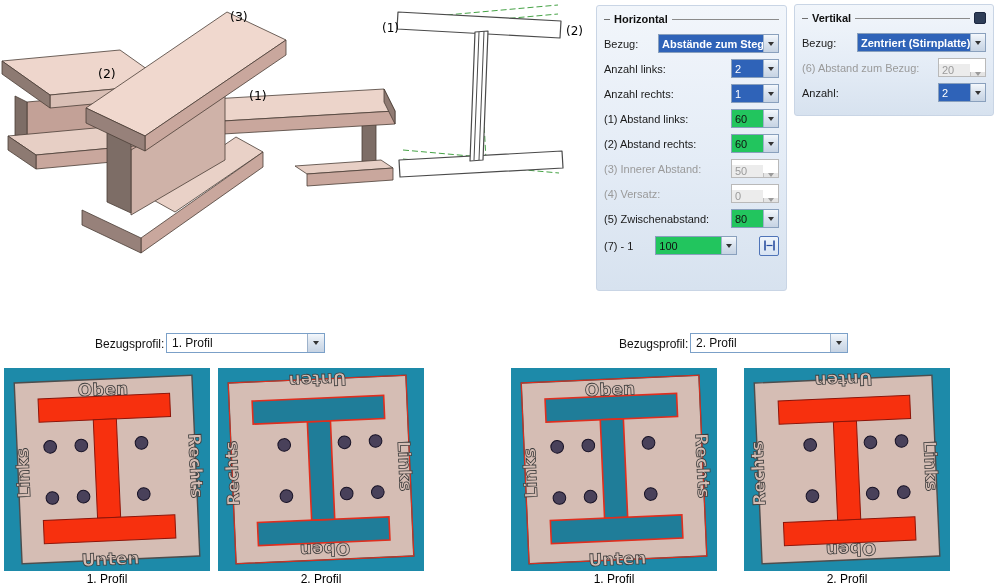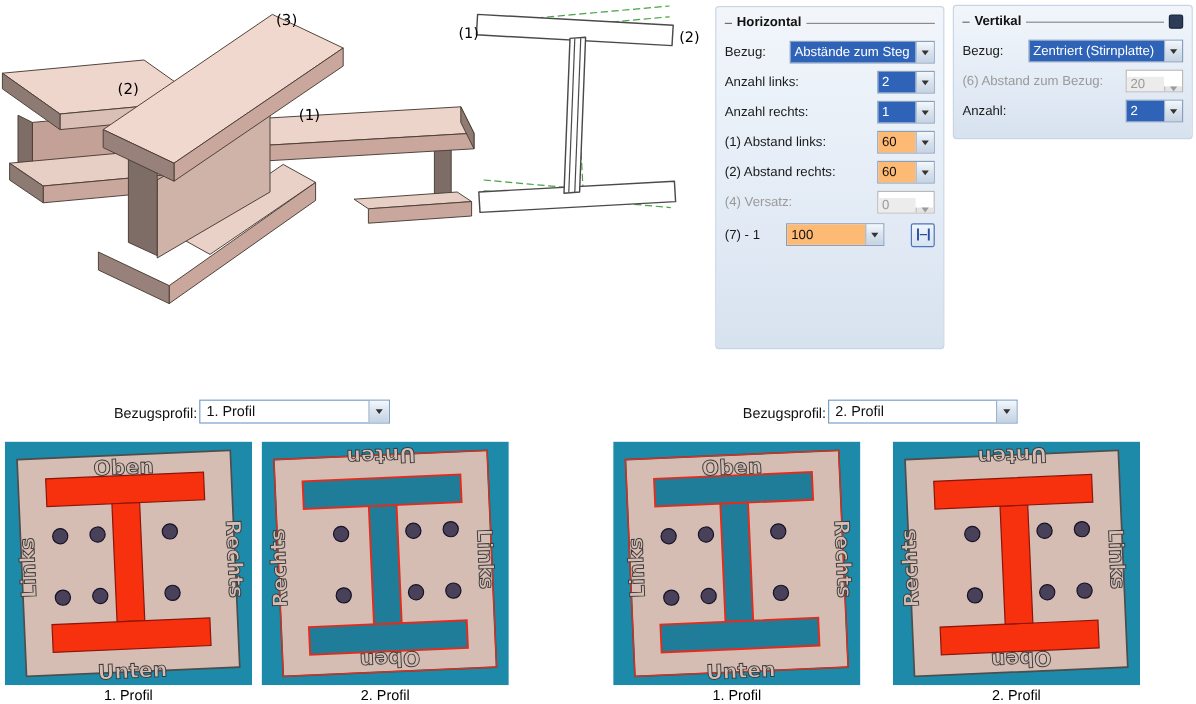--- a/index.html
+++ b/index.html
@@ -19,25 +19,25 @@
   .ghead{display:flex;align-items:center;gap:4px;height:18px;margin:1px 0 3px;}
   .gdash{width:6px;height:1px;background:#6f6f6f;}
   .gtitle{font-size:11px;font-weight:bold;color:#111;white-space:nowrap;}
   .gline{flex:1;height:1px;background:#8b8b8b;}
   .pin-btn{width:12px;height:12px;border-radius:2px;background:#2e3d57;border:1px solid #1c2740;flex:0 0 auto;}
   .frow{display:flex;align-items:center;justify-content:space-between;height:25px;}
   .lbl{font-size:11px;color:#1a1a1a;white-space:nowrap;}
   .lbl.dis{color:#9a9a9a;}
   .combo{display:flex;align-items:stretch;height:19px;background:#fff;border:1px solid #89a0bd;}
   .combo.num{width:48px;}
-  .combo.wide{width:121px;}
+  .combo.wide{width:121px;font-weight:bold;}
   #right-panel .combo.wide{width:129px;}
   .combo.mid{width:82px;}
   .combo-text{flex:1;font-size:11px;color:#111;padding:0 3px;display:flex;align-items:center;
-              overflow:hidden;white-space:nowrap;background:#fdba74;}
+              overflow:hidden;white-space:nowrap;background:#22c55e;}
   .combo-btn{width:15px;display:flex;align-items:center;justify-content:center;
              background:linear-gradient(180deg,#f4f8fc,#dbe4ef 45%,#c6d3e3);border-left:1px solid #9db2cb;}
   .arr{width:0;height:0;border-left:3.5px solid transparent;border-right:3.5px solid transparent;border-top:4px solid #333;}
   .combo.selected .combo-text{background:#2f63b8;color:#fff;}
   .combo.disabled{border-color:#b9b9b9;align-items:flex-end;}
   .combo.disabled .combo-text{background:#ececec;color:#9b9b9b;}
   .combo.disabled .combo-btn{background:#e4e4e4;border-left-color:#c0c0c0;}
   .combo.disabled .arr{border-top-color:#9b9b9b;}
   .schrow{justify-content:flex-start;gap:22px;margin-top:2px;}
   .spacing-btn{width:20px;height:20px;border:1px solid #4f74b8;border-radius:2px;
@@ -167,23 +167,41 @@
       <div class="frow">
         <span class="lbl">(2) Abstand rechts:</span>
         <div class="combo num">
           <span class="combo-text">60</span>
           <span class="combo-btn">
             <i class="arr"></i>
           </span>
         </div>
       </div>
       <div class="frow">
+        <span class="lbl dis">(3) Innerer Abstand:</span>
+        <div class="combo num disabled">
+          <span class="combo-text">50</span>
+          <span class="combo-btn">
+            <i class="arr"></i>
+          </span>
+        </div>
+      </div>
+      <div class="frow">
         <span class="lbl dis">(4) Versatz:</span>
         <div class="combo num disabled">
           <span class="combo-text">0</span>
+          <span class="combo-btn">
+            <i class="arr"></i>
+          </span>
+        </div>
+      </div>
+      <div class="frow">
+        <span class="lbl">(5) Zwischenabstand:</span>
+        <div class="combo num">
+          <span class="combo-text">80</span>
           <span class="combo-btn">
             <i class="arr"></i>
           </span>
         </div>
       </div>
     </div>
   <div class="frow schrow">
     <span class="lbl">(7) - 1</span>
     <div class="combo mid">
       <span class="combo-text">100</span>

